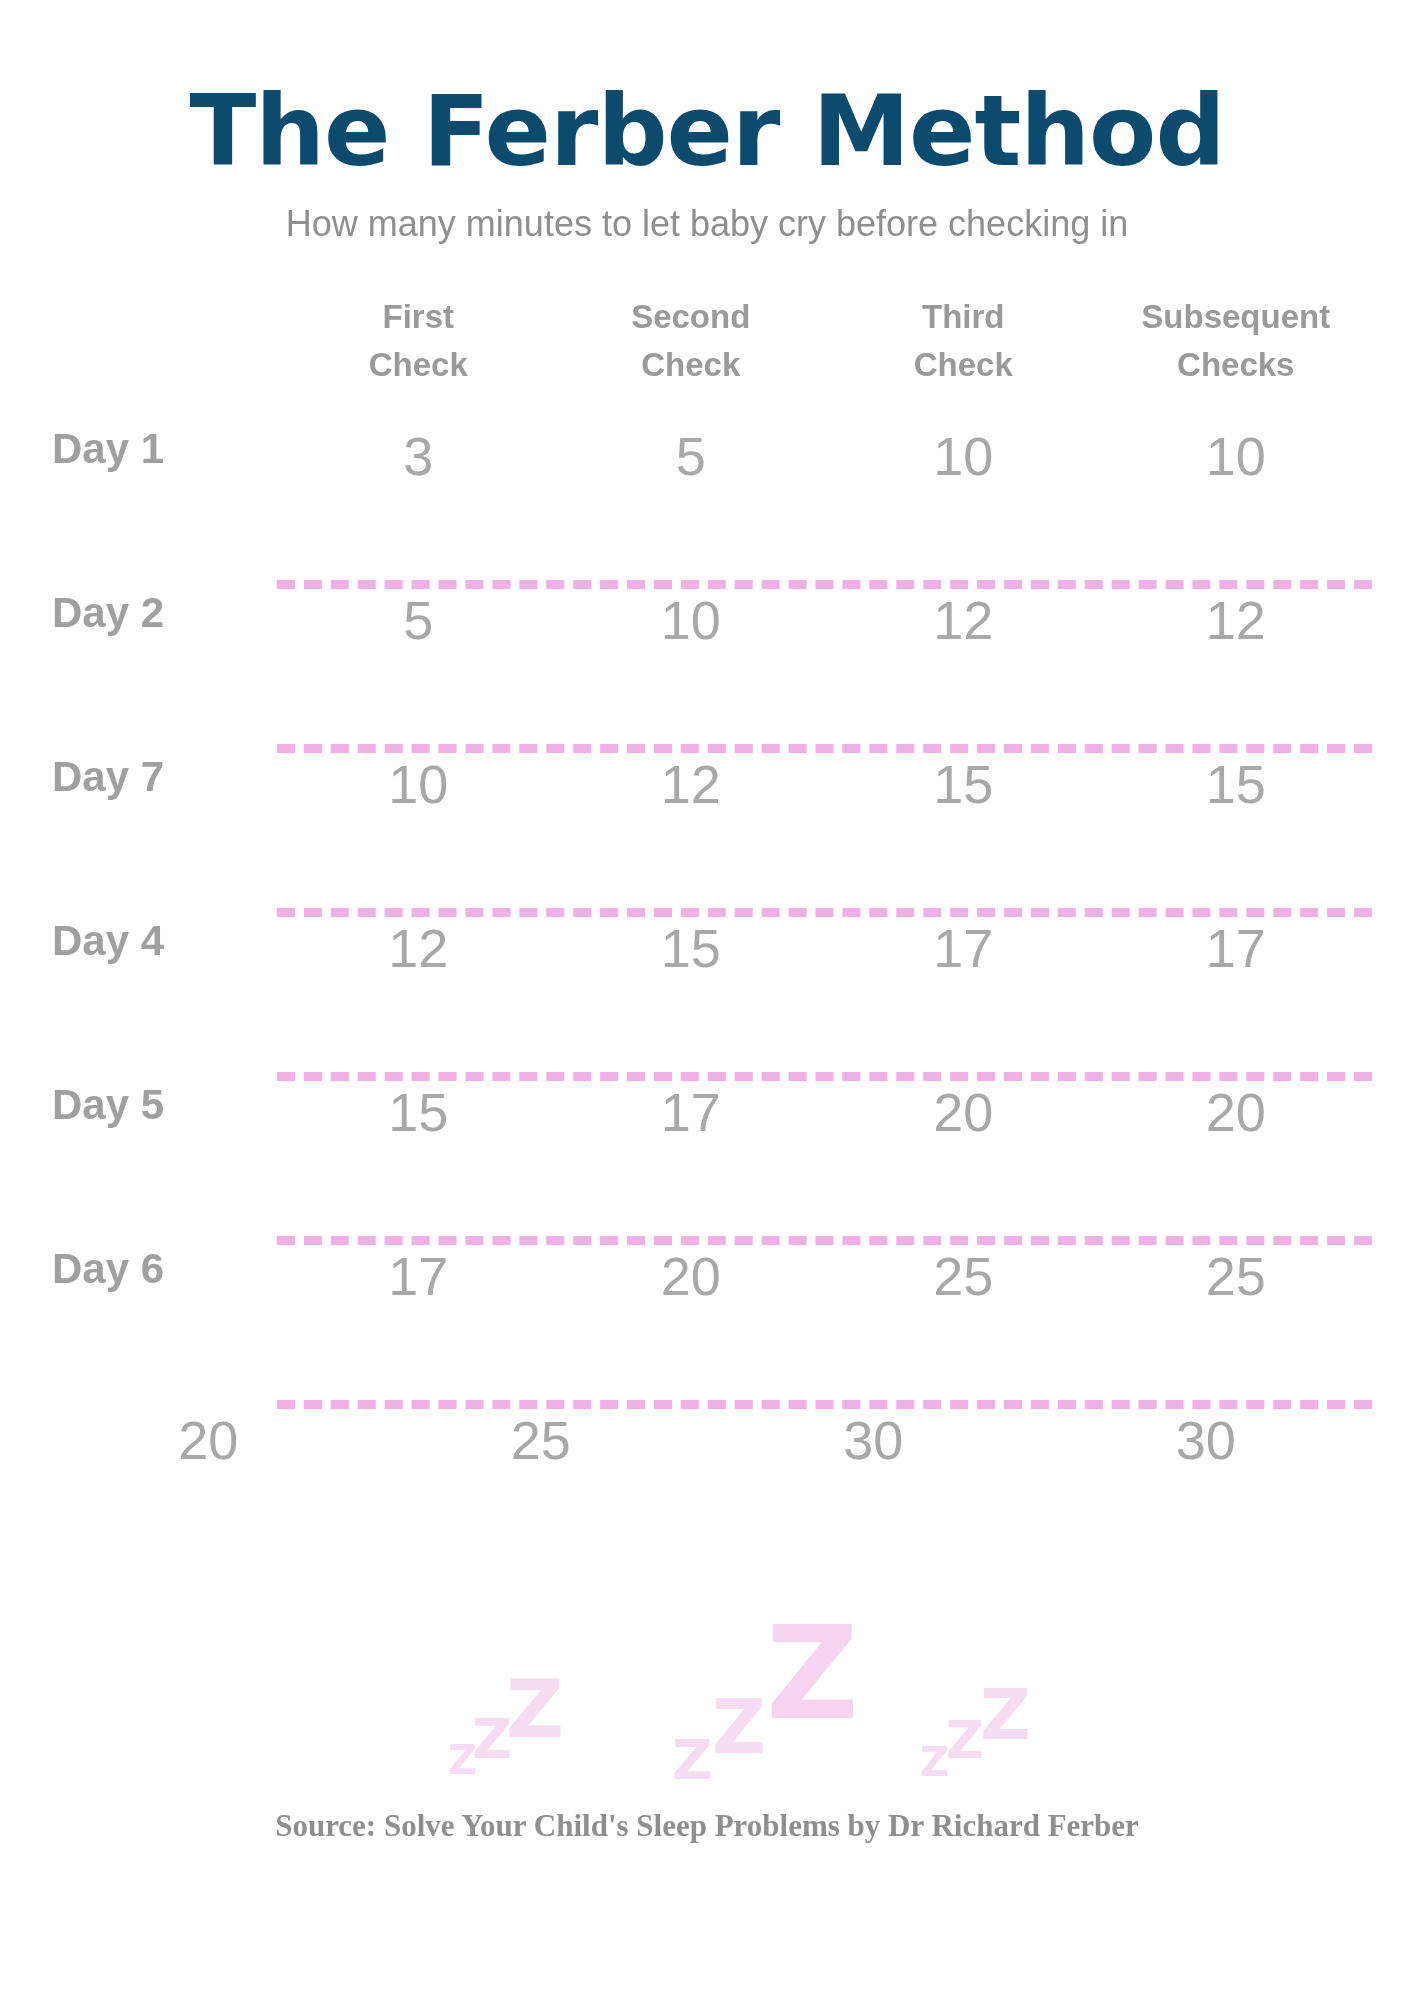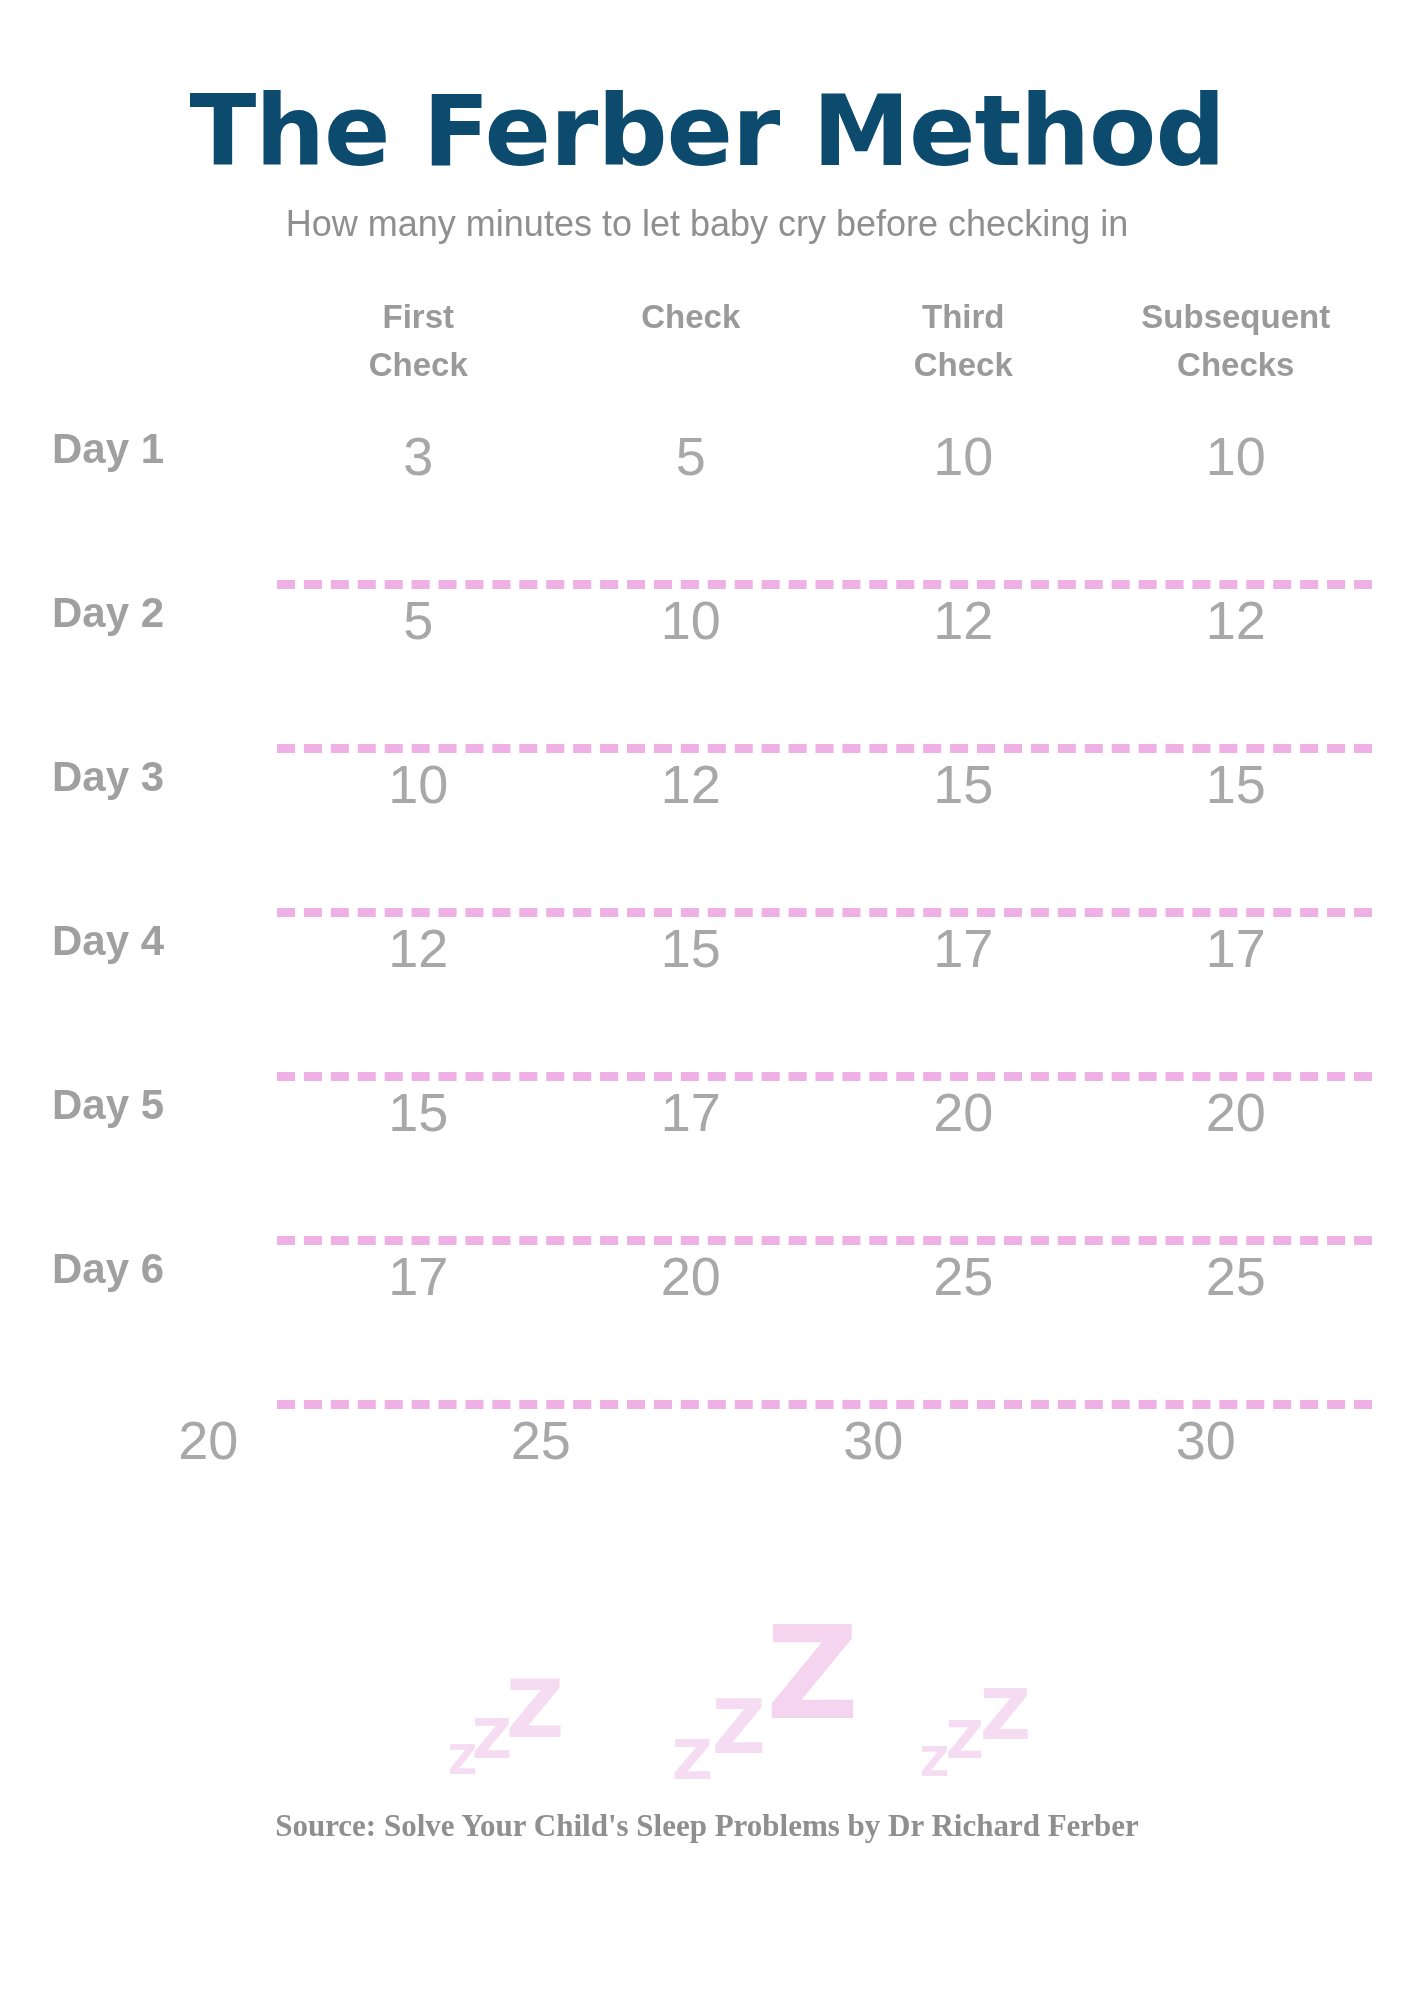--- a/index.html
+++ b/index.html
@@ -146,20 +146,21 @@
 
   <div class="table">
 
     <div class="row head-row">
       <div class="daylabel-col"></div>
       <div class="data-col head-cell">
         <div>First</div>
         <div>Check</div>
       </div>
       <div class="data-col head-cell">
+        <div>Second</div>
         <div>Check</div>
       </div>
       <div class="data-col head-cell">
         <div>Third</div>
         <div>Check</div>
       </div>
       <div class="data-col head-cell">
         <div>Subsequent</div>
         <div>Checks</div>
       </div>
@@ -177,21 +178,21 @@
     <div class="row data-row">
       <div class="day-label">Day 2</div>
       <div class="value">5</div>
       <div class="value">10</div>
       <div class="value">12</div>
       <div class="value">12</div>
     </div>
     <div class="divider"></div>
 
     <div class="row data-row">
-      <div class="day-label">Day 3</div>
+      <div class="day-label">Day 7</div>
       <div class="value">10</div>
       <div class="value">12</div>
       <div class="value">15</div>
       <div class="value">15</div>
     </div>
     <div class="divider"></div>
 
     <div class="row data-row">
       <div class="day-label">Day 4</div>
       <div class="value">12</div>

